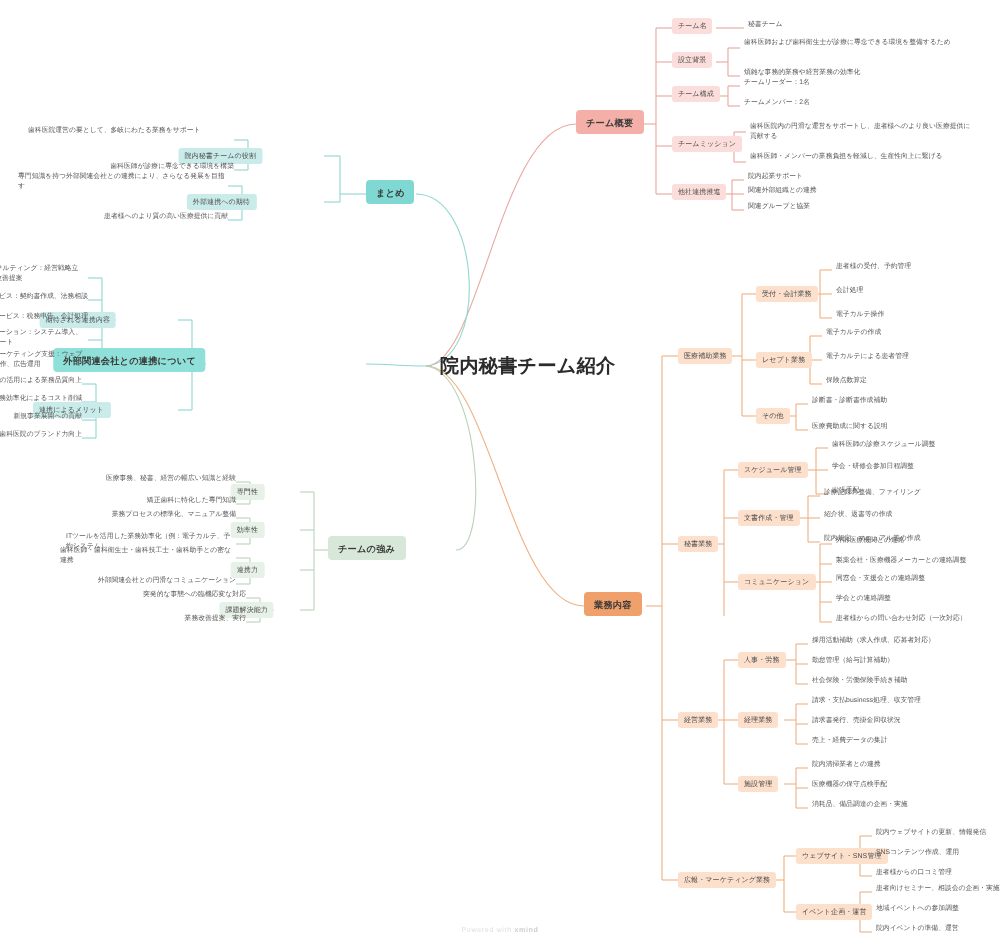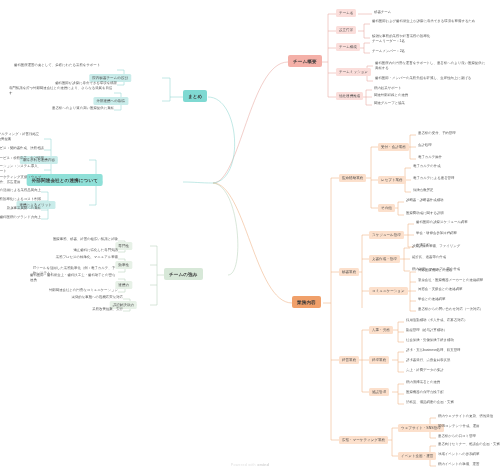--- a/index.html
+++ b/index.html
@@ -266,20 +266,21 @@
       <path d="M430 428 L436 428" stroke="#efb183"></path>
       <path d="M430 438 L436 438" stroke="#efb183"></path>
       <path d="M424 456 L430 456" stroke="#efb183"></path>
       <path d="M430 446 L430 466" stroke="#efb183"></path>
       <path d="M430 446 L436 446" stroke="#efb183"></path>
       <path d="M430 456 L436 456" stroke="#efb183"></path>
       <path d="M430 466 L436 466" stroke="#efb183"></path>
     </g>
   </svg>
 
+  <div class="node root" style="left:216px; top:176px;">院内秘書チーム紹介</div>
 
   <div class="node main pink" style="left:288px; top:55px;">チーム概要</div>
 
   <div class="node l2 pink" style="left:336px; top:9px;">チーム名</div>
   <div class="node leaf" style="left:374px; top:11px;">秘書チーム</div>
 
   <div class="node l2 pink" style="left:336px; top:26px;">設立背景</div>
   <div class="node leaf two" style="left:372px; top:19px; width:110px;">歯科医師および歯科衛生士が診療に専念できる環境を整備するため</div>
   <div class="node leaf" style="left:372px; top:35px;">煩雑な事務的業務や経営業務の効率化</div>
 

